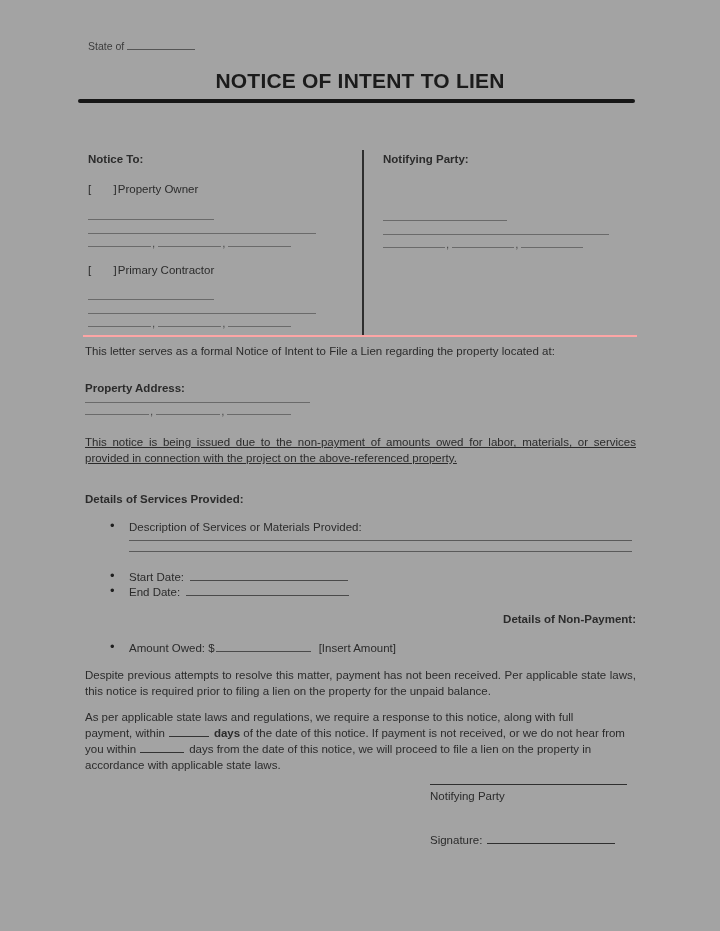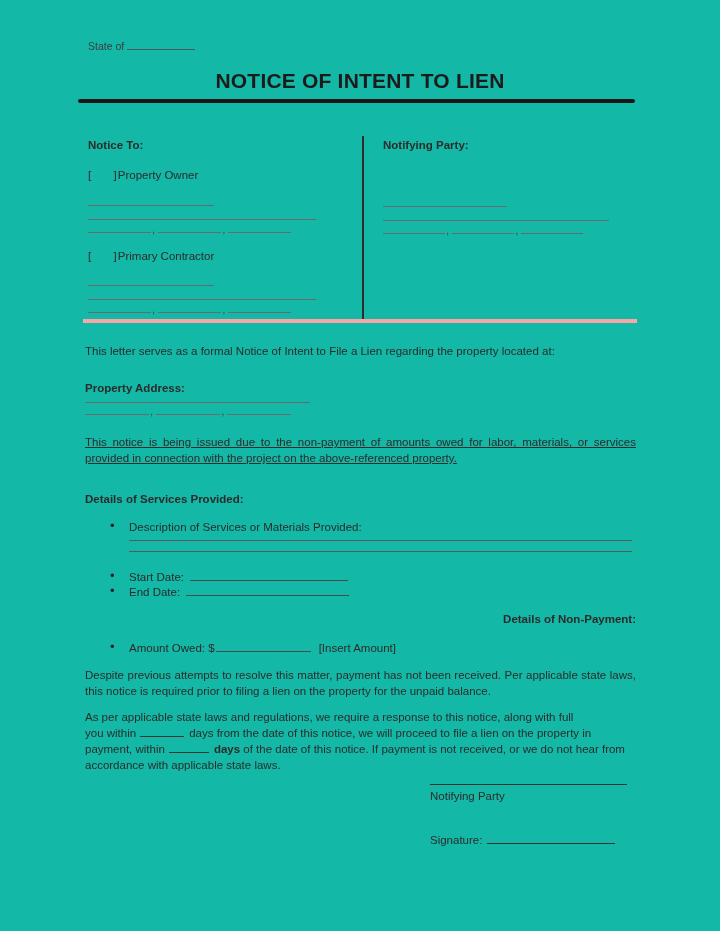--- a/index.html
+++ b/index.html
@@ -1,35 +1,35 @@
 <!DOCTYPE html>
 <html><head>
 <meta charset="utf-8">
 <title>Notice of Intent to Lien</title>
 <style>
   * { margin:0; padding:0; box-sizing:border-box; }
   html,body { background:#ffffff; }
   .page {
     position:relative; width:720px; height:931px; margin:0;
-    background:#14b8a6; overflow:hidden;
+    background:#a3a3a3; overflow:hidden;
     font-family:"Liberation Sans","DejaVu Sans",sans-serif;
     color:#2b2b2b; font-size:11.5px;padding-left:44px;
   }
 
   
   .state-row { position:absolute; top:40px; left:88px; font-size:10.5px; color:#3c3c3c; }
   .state-blank { display:inline-block; width:68px; height:10px; border-bottom:1.3px solid #555; margin-left:3px; }
   .doc-title { position:absolute; top:69px; left:0; width:100%; text-align:center;
                font-size:21px; font-weight:bold; color:#1b1b1b; letter-spacing:0.2px; }
   .title-rule { position:absolute; top:99px; left:78px; width:557px; height:4px;
                 background:#171717; border-radius:2px; }
 
   
-  .parties-box { position:absolute; top:131px; left:83px; width:554px; height:192px;
-                 border-bottom:4px solid #fca5a5; }
+  .parties-box { position:absolute; top:145px; left:83px; width:554px; height:192px;
+                 border-bottom:2px solid #fca5a5; }
   .divider { position:absolute; top:5px; bottom:0; left:279px; width:2px; background:#2e2e2e; }
   .col { position:absolute; top:6px; }
   .col-left  { left:5px;  width:262px; }
   .col-right { left:300px; width:250px; }
   .box-heading { font-weight:bold; line-height:16px; }
   .cb-row { margin-top:14px; line-height:16px; }
   .cb { white-space:pre; }
   .cb-label { margin-left:1px; }
 
   .fline { border-bottom:1.4px solid #6a6a6a; height:0; }
@@ -164,25 +164,25 @@
 
     <div class="bullet-item amount-item">
       <span class="bullet">•</span><span>Amount Owed: $</span><span class="inline-line amount-line"></span><span class="amount-note">[Insert Amount]</span>
     </div>
 
     <p class="p-j p-despite">Despite previous attempts to resolve this matter, payment has not been received. Per applicable state laws, this notice is required prior to filing a lien on the property for the unpaid balance.</p>
 
     <div class="p-resp">
       <div class="line16">As per applicable state laws and regulations, we require a response to this notice, along with full</div>
       <div class="line16">
-        <span>you within</span><span class="blank-sm blank-2"></span><span class="post">days from the date of this notice, we will proceed to file a lien on the property in</span>
+        <span>payment, within</span><span class="blank-sm blank-1"></span><span class="b-days">days</span>
+        <span class="post">of the date of this notice. If payment is not received, or we do not hear from</span>
       </div>
       <div class="line16">
-        <span>payment, within</span><span class="blank-sm blank-1"></span><span class="b-days">days</span>
-        <span class="post">of the date of this notice. If payment is not received, or we do not hear from</span>
+        <span>you within</span><span class="blank-sm blank-2"></span><span class="post">days from the date of this notice, we will proceed to file a lien on the property in</span>
       </div>
       <div class="line16">accordance with applicable state laws.</div>
     </div>
 
     <div class="sig-block">
       <div class="sig-rule"></div>
       <div class="sig-name">Notifying Party</div>
       <div class="sig-row">
         <span>Signature:</span><span class="sig-line"></span>
       </div>

